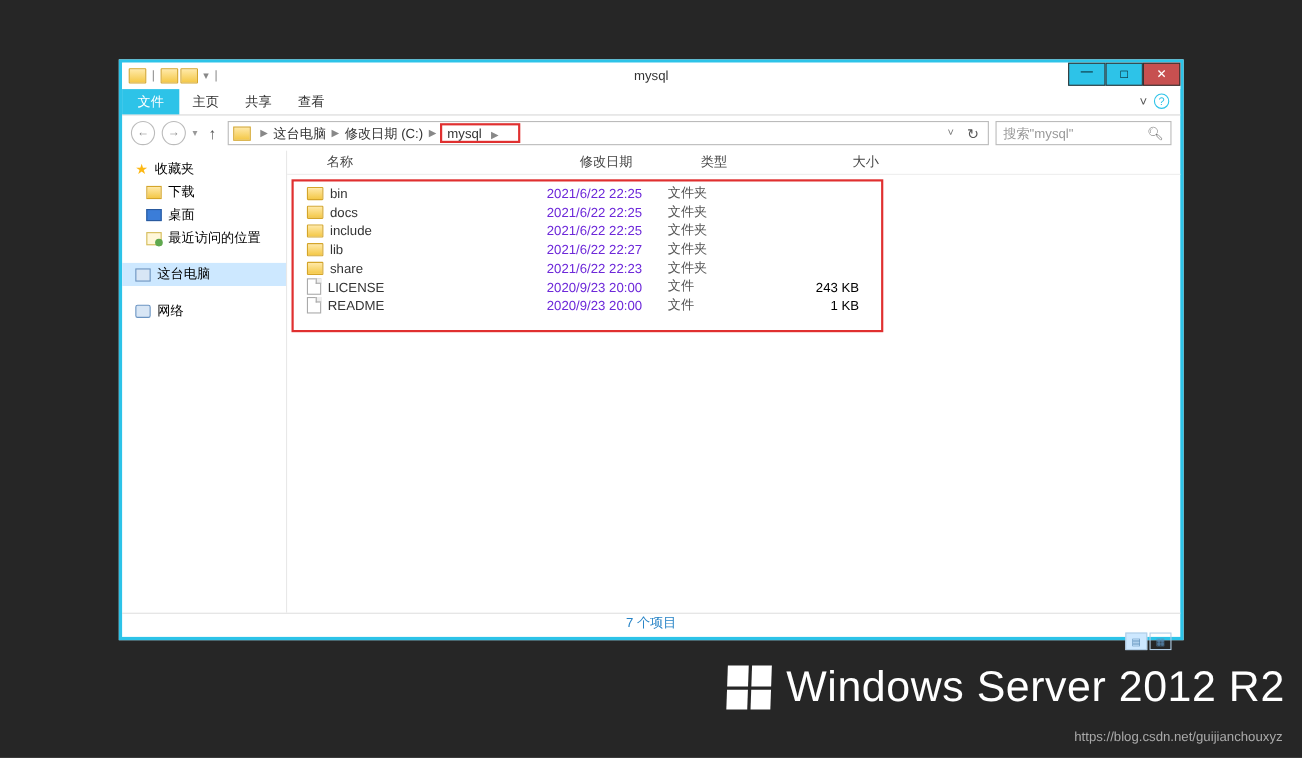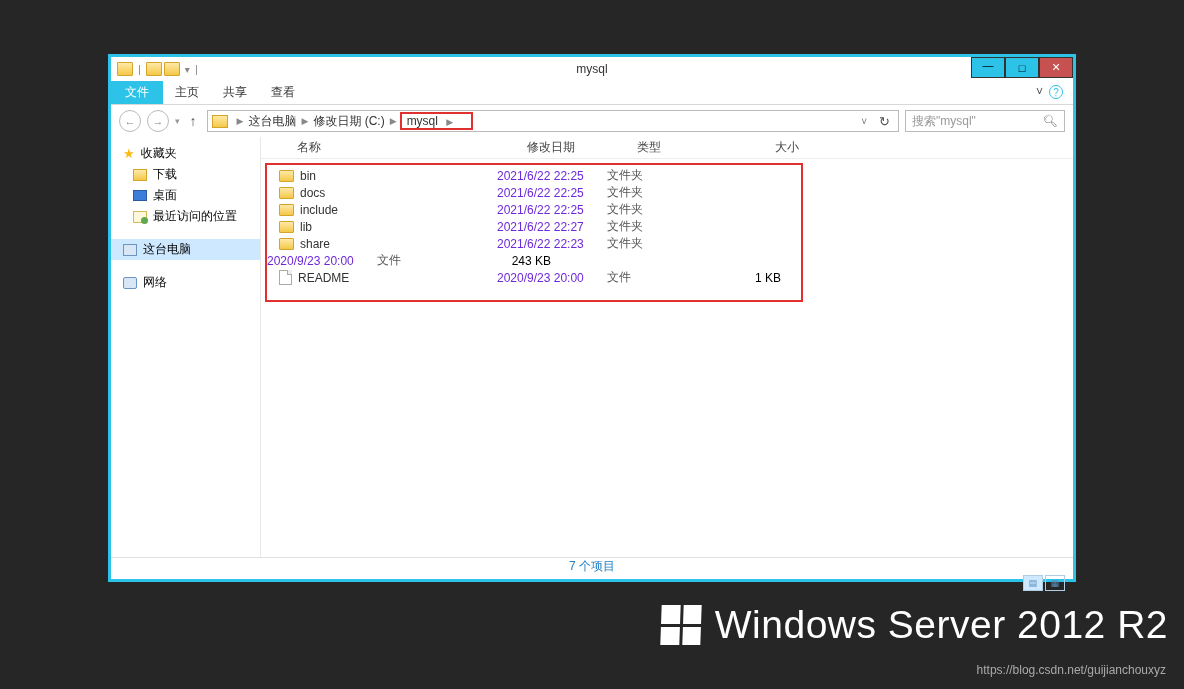--- a/index.html
+++ b/index.html
@@ -233,20 +233,24 @@
             <div class="file-row">
               <div class="fi">
                 <span class="ico-folder"></span>
                 <span>share</span>
               </div>
               <div class="fd">2021/6/22 22:23</div>
               <div class="ft">文件夹</div>
               <div class="fs"></div>
             </div>
             <div class="file-row">
+              <div class="fi">
+                <span class="ico-file"></span>
+                <span>LICENSE</span>
+              </div>
               <div class="fd">2020/9/23 20:00</div>
               <div class="ft">文件</div>
               <div class="fs">243 KB</div>
             </div>
             <div class="file-row">
               <div class="fi">
                 <span class="ico-file"></span>
                 <span>README</span>
               </div>
               <div class="fd">2020/9/23 20:00</div>

